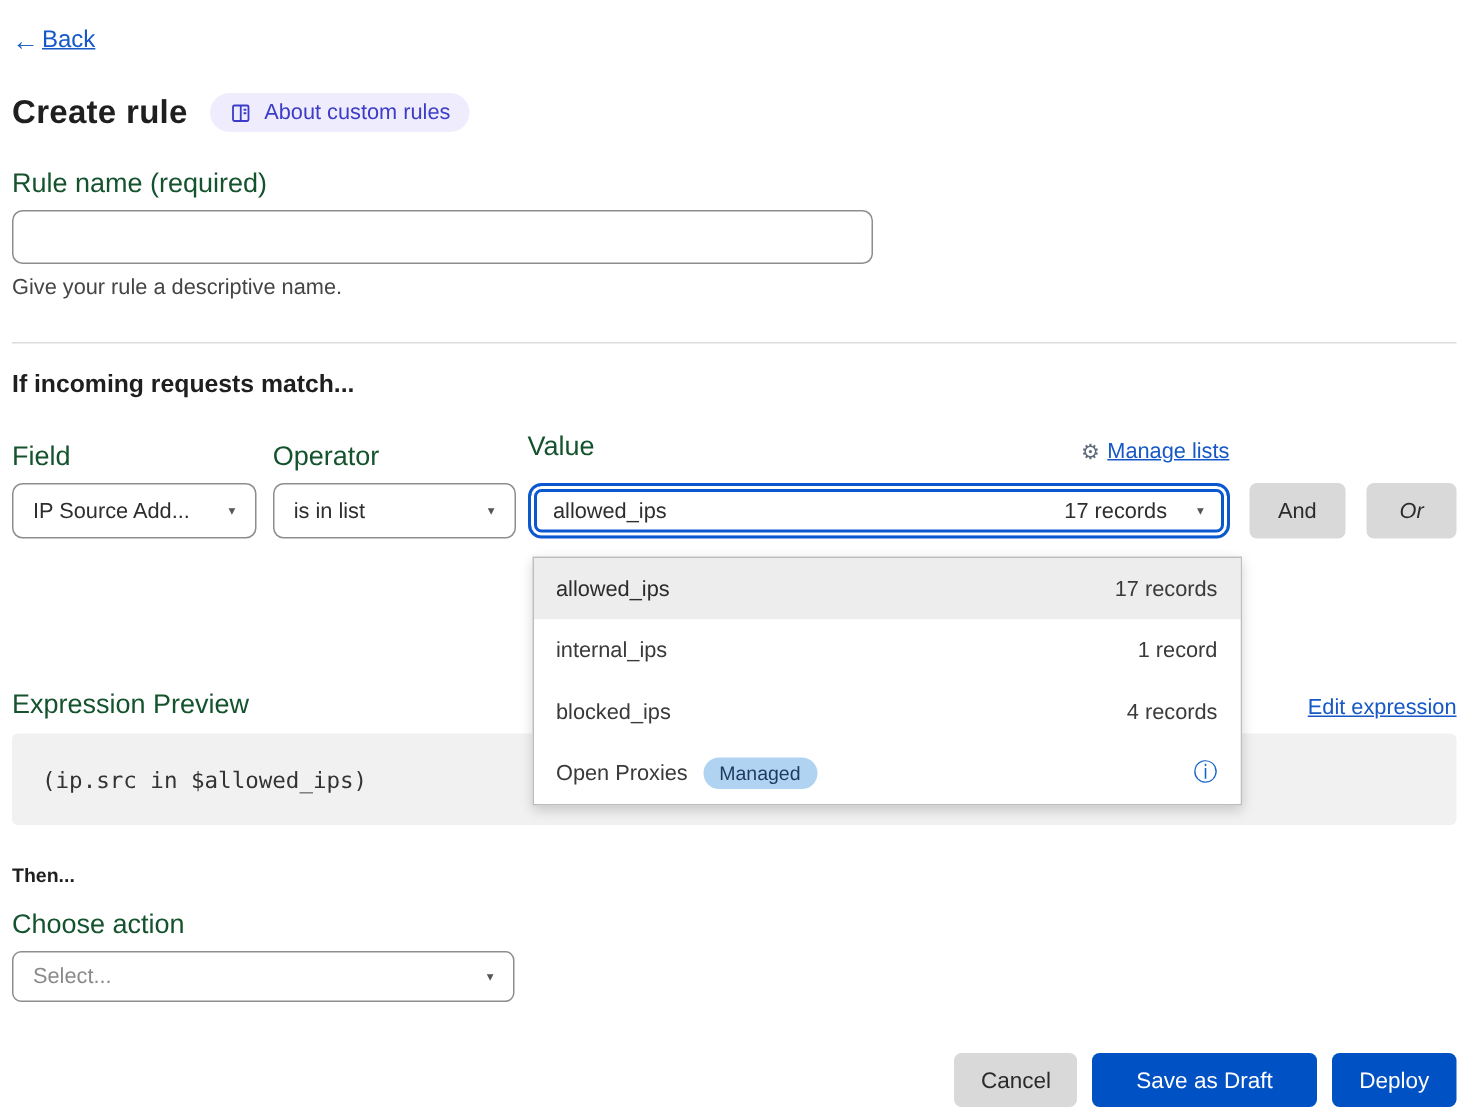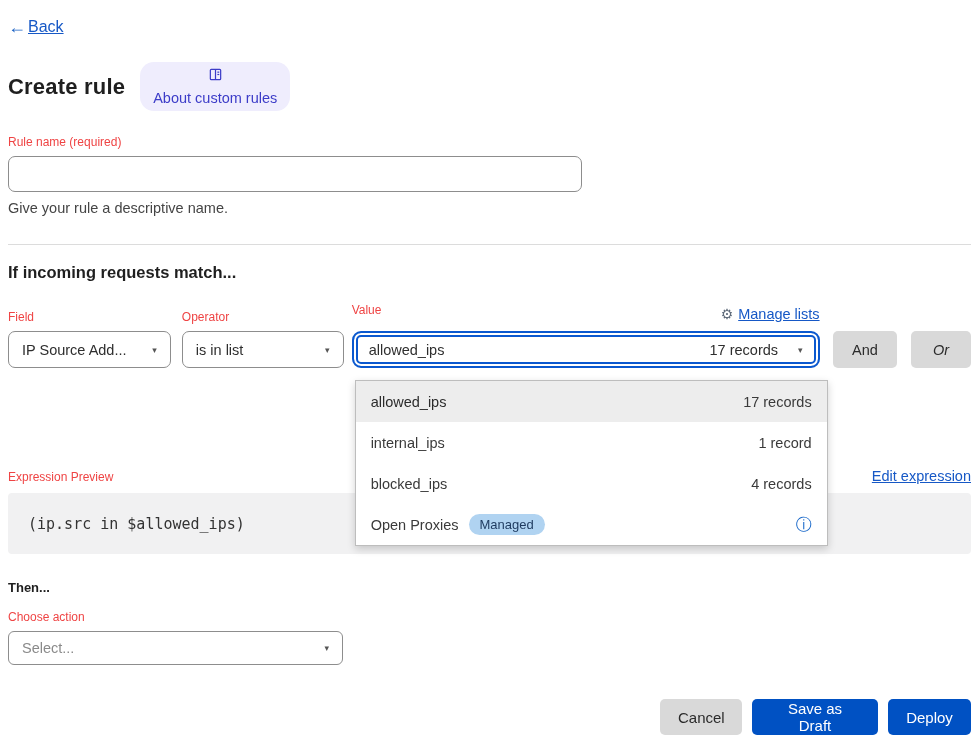--- a/index.html
+++ b/index.html
@@ -16,26 +16,26 @@
   .back-row { display: flex; align-items: center; gap: 2px; }
   .back-arrow { color: #2166c6; font-size: 18px; line-height: 1; }
   .back-link { color: #1658c6; text-decoration: underline; font-size: 16px; cursor: pointer; }
 
   
   .title-row { display: flex; align-items: center; gap: 15px; margin-top: 26px; }
   .page-title { font-size: 22px; font-weight: bold; color: #1f1f1f; letter-spacing: .2px; }
   .about-badge {
     display: inline-flex; align-items: center; gap: 8px;
     background: #efedfd; color: #3c3cc8;
-    border-radius: 14px; padding: 5px 13px; font-size: 14.5px; cursor: pointer; flex-direction: column;
+    border-radius: 14px; padding: 5px 13px; font-size: 14.5px; cursor: pointer;
   }
   .book-icon { display: inline-flex; color: #3c3cc8; }
 
   
-  .field-label { font-size: 12px; color: #ef4444; }
+  .field-label { font-size: 18px; color: #14532d; }
   .rule-name-label { margin-top: 24px; }
   .rule-name-input {
     margin-top: 7px; width: 574px; height: 36px;
     border: 1px solid #8d8d8d; border-radius: 7px; background: #fff;
     font-size: 14px; padding: 0 10px; outline: none;
     font-family: "Liberation Sans", sans-serif;
   }
   .helper-text { margin-top: 8px; color: #454545; font-size: 14.5px; }
 
   .divider { border: none; border-top: 1px solid #dcdcdc; margin: 28px 0 0 0; }
@@ -111,21 +111,21 @@
   .placeholder { color: #8a8a8a; }
 
   
   .footer-row { display: flex; justify-content: flex-end; align-items: center; margin-top: 34px; }
   .btn {
     height: 36px; border: none; border-radius: 5px; font-size: 15px;
     font-family: inherit; cursor: pointer; padding: 0 18px;
   }
   .btn-gray { background: #d9d9d9; color: #2b2b2b; width: 82px; }
   .btn-blue { background: #0051c3; color: #ffffff; }
-  .btn-save { width: 126px; margin-left: 10px; }
+  .btn-save { width: 150px; margin-left: 10px; }
   .btn-deploy { width: 83px; margin-left: 10px; }
 </style>
 </head>
 <body>
 
 <div class="page">
 
   
   <div class="back-row">
     <span class="back-arrow">←</span>

